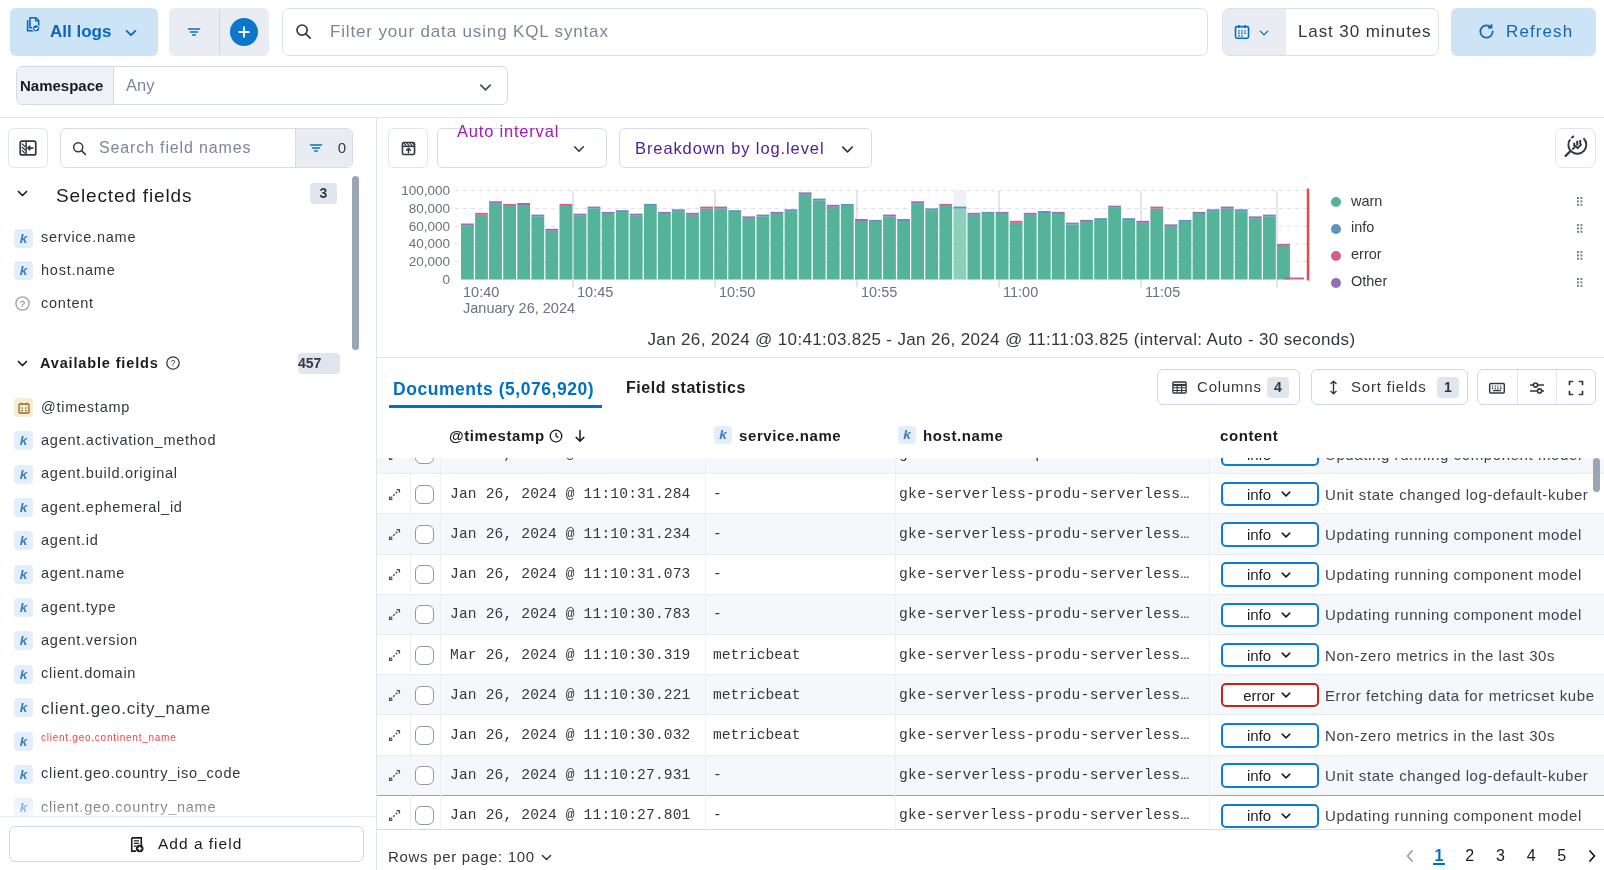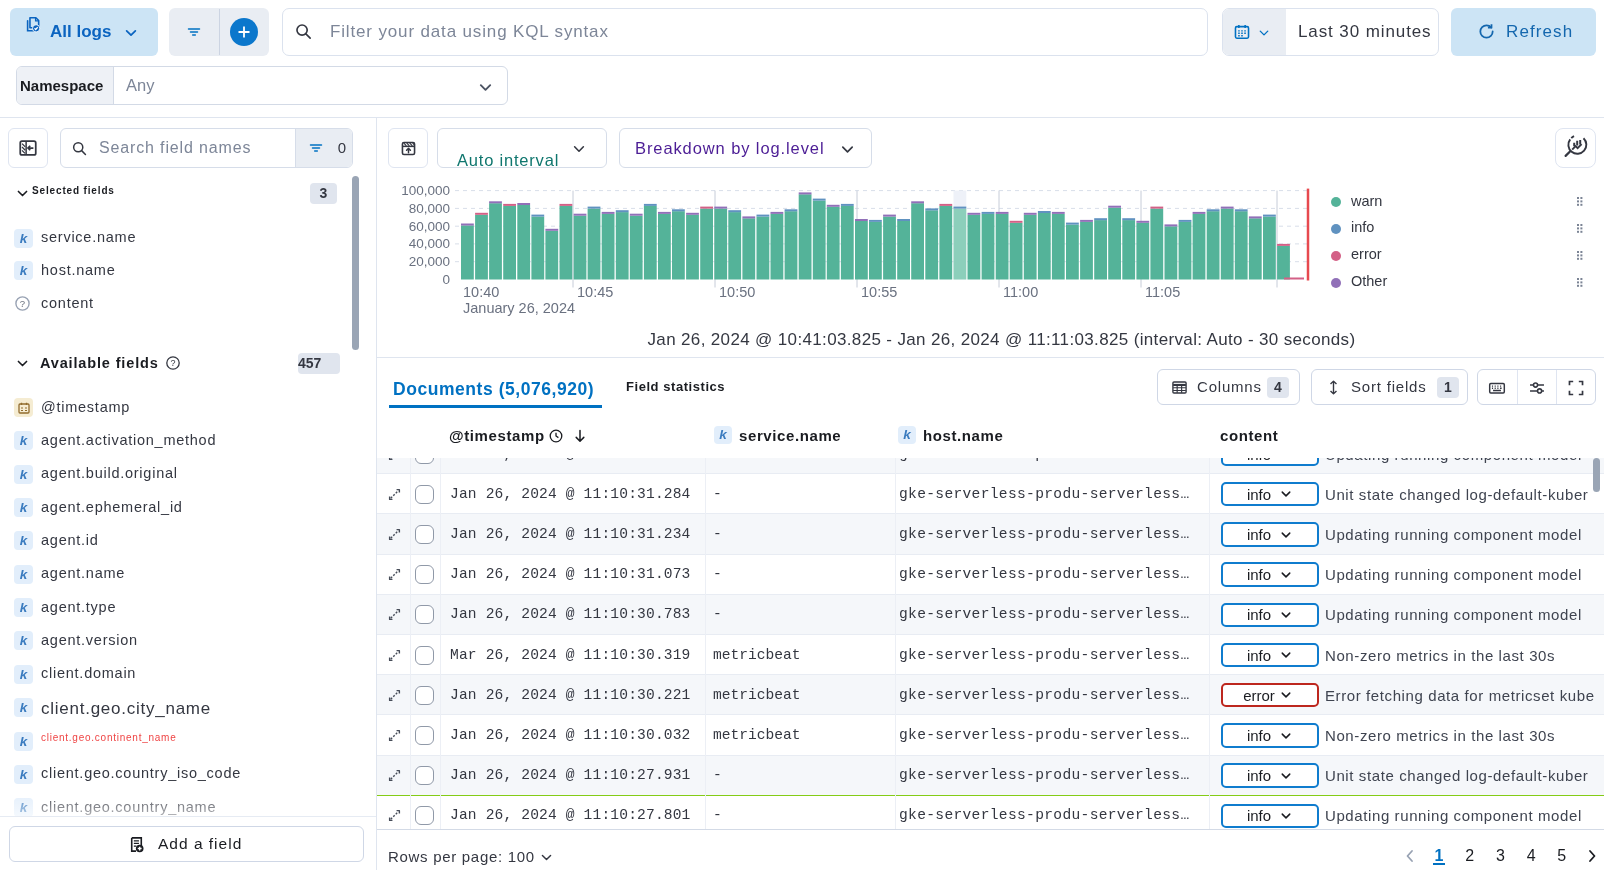--- a/index.html
+++ b/index.html
@@ -73,21 +73,21 @@
 <path d="M10 10 L13.6 13.6" stroke="#343741" stroke-width="1.4" stroke-linecap="round"></path>
   </svg>
 <div class="abs" style="left:99px;top:128px;height:40px;line-height:40px;font-size:16px;letter-spacing:0.85px;color:#7d8698">Search field names</div>
 <svg style="position:absolute;left:308px;top:140px" width="16" height="16" viewBox="0 0 16 16" fill="none">
     <path d="M2.5 5 H13.5 M4.5 8 H11.5 M6.7 11 H9.3" stroke="#0071c2" stroke-width="1.5" stroke-linecap="round"></path>
   </svg>
 <div class="abs" style="left:332px;top:128px;width:20px;height:40px;line-height:40px;text-align:center;font-size:15px;color:#343741">0</div>
 <svg style="position:absolute;left:16px;top:187px" width="13" height="13" viewBox="0 0 16 16" fill="none">
     <path d="M3 5.5 L8 10.5 L13 5.5" stroke="#1a1c21" stroke-width="2" stroke-linecap="round" stroke-linejoin="round"></path>
   </svg>
-<div class="abs" style="left:32px;top:185px;font-size:10px;font-weight:700;letter-spacing:0.85px;color:#1a1c21">Selected fields</div>
+<div class="abs" style="left:56px;top:185px;font-size:19px;font-weight:400;letter-spacing:0.85px;color:#1a1c21">Selected fields</div>
 <div style="position:absolute;left:310px;top:183px;width:27px;height:21px;background:#e0e5ee;border-radius:4px;text-align:center;line-height:21px;font-size:14px;font-weight:600;color:#343741">3</div>
 <div style="position:absolute;left:14px;top:228.5px;width:19px;height:19px;background:#e2eefb;border-radius:4px;text-align:center;line-height:19px;font-style:italic;font-weight:700;font-size:13.5px;color:#3a7bbf;font-family:'Liberation Sans',sans-serif">k</div>
 <div class="abs" style="left:41px;top:229px;font-size:14.5px;letter-spacing:0.75px;color:#343741">service.name</div>
 <div style="position:absolute;left:14px;top:261.0px;width:19px;height:19px;background:#e2eefb;border-radius:4px;text-align:center;line-height:19px;font-style:italic;font-weight:700;font-size:13.5px;color:#3a7bbf;font-family:'Liberation Sans',sans-serif">k</div>
 <div class="abs" style="left:41px;top:261.5px;font-size:14.5px;letter-spacing:0.75px;color:#343741">host.name</div>
 <svg style="position:absolute;left:14px;top:295.0px" width="17" height="17" viewBox="0 0 16 16" fill="none">
     <circle cx="8" cy="8" r="6.2" stroke="#98a2b3" stroke-width="1.3"></circle>
 <text x="8" y="11" text-anchor="middle" font-size="9" fill="#69707d" font-family="Liberation Sans">?</text>
   </svg>
 <div class="abs" style="left:41px;top:294.5px;font-size:14.5px;letter-spacing:0.75px;color:#343741">content</div>
@@ -145,21 +145,21 @@
 <div class="abs" style="left:158px;top:826px;height:36px;line-height:36px;font-size:15.5px;font-weight:500;letter-spacing:1.0px;color:#1a1c21">Add a field</div>
 <div class="abs" style="left:352px;top:176px;width:7px;height:174px;background:#9aa5b5;border-radius:4px"></div>
 <div class="abs" style="left:388px;top:128px;width:40px;height:40px;border:1px solid #dfe5f1;border-radius:6px"></div>
 <svg style="position:absolute;left:400px;top:140px" width="17" height="17" viewBox="0 0 16 16" fill="none">
     <rect x="2.3" y="2.3" width="11.4" height="11.4" rx="1.4" stroke="#343741" stroke-width="1.5"></rect>
 <path d="M2.5 6 H13.5" stroke="#343741" stroke-width="1.4"></path>
 <path d="M3.5 2.6 L6 5.6 M6.3 2.6 L8.8 5.6 M9.1 2.6 L11.6 5.6 M11.9 2.6 L13.5 4.6" stroke="#343741" stroke-width="1.1"></path>
 <path d="M8 12 V8 M6.2 9.6 L8 7.8 L9.8 9.6" stroke="#343741" stroke-width="1.4" stroke-linecap="round" stroke-linejoin="round"></path>
   </svg>
 <div class="abs" style="left:437px;top:128px;width:170px;height:40px;border:1px solid #d6dde9;border-radius:6px"></div>
-<div class="abs" style="left:457px;top:140px;height:40px;line-height:40px;font-size:16.5px;letter-spacing:0.8px;color:#0f766e">Auto interval</div>
+<div class="abs" style="left:457px;top:111px;height:40px;line-height:40px;font-size:16.5px;letter-spacing:0.8px;color:#a21caf">Auto interval</div>
 <svg style="position:absolute;left:572px;top:142px" width="14" height="14" viewBox="0 0 16 16" fill="none">
     <path d="M3 5.5 L8 10.5 L13 5.5" stroke="#343741" stroke-width="1.8" stroke-linecap="round" stroke-linejoin="round"></path>
   </svg>
 <div class="abs" style="left:619px;top:128px;width:253px;height:40px;border:1px solid #d6dde9;border-radius:6px"></div>
 <div class="abs" style="left:635px;top:128px;height:28px;line-height:40px;font-size:16.5px;letter-spacing:0.9px;color:#4c1d95">Breakdown by log.level</div>
 <svg style="position:absolute;left:840px;top:142px" width="15" height="15" viewBox="0 0 16 16" fill="none">
     <path d="M3 5.5 L8 10.5 L13 5.5" stroke="#343741" stroke-width="1.8" stroke-linecap="round" stroke-linejoin="round"></path>
   </svg>
 <div class="abs" style="left:1555px;top:128px;width:41px;height:40px;border:1px solid #dfe5f1;border-radius:8px"></div>
 <svg style="position:absolute;left:1562px;top:131px" width="28" height="28" viewBox="0 0 28 28" fill="none">
@@ -353,21 +353,21 @@
     <rect x="3.4" y="0.0" width="2" height="2" fill="#7b8495"></rect>
     <rect x="0.0" y="3.4" width="2" height="2" fill="#7b8495"></rect>
     <rect x="3.4" y="3.4" width="2" height="2" fill="#7b8495"></rect>
     <rect x="0.0" y="6.8" width="2" height="2" fill="#7b8495"></rect>
     <rect x="3.4" y="6.8" width="2" height="2" fill="#7b8495"></rect>
   </svg>
 <div class="abs" style="left:388px;top:330px;width:1227px;text-align:center;font-size:17px;letter-spacing:0.35px;color:#343741">Jan 26, 2024 @ 10:41:03.825 - Jan 26, 2024 @ 11:11:03.825 (interval: Auto - 30 seconds)</div>
 <div class="abs" style="left:377px;top:357px;width:1227px;height:1px;background:#dfe5ef"></div>
 <div class="abs" style="left:393px;top:379px;font-size:17.5px;font-weight:700;letter-spacing:0.55px;color:#0071c2">Documents (5,076,920)</div>
 <div class="abs" style="left:389px;top:405px;width:213px;height:3px;background:#0071c2"></div>
-<div class="abs" style="left:626px;top:379px;font-size:13px;font-weight:700;letter-spacing:0.55px;color:#1a1c21">Field statistics</div>
+<div class="abs" style="left:626px;top:379px;font-size:16px;font-weight:700;letter-spacing:0.55px;color:#1a1c21">Field statistics</div>
 <div class="abs" style="left:1157px;top:369px;width:143px;height:36px;border:1px solid #cfd7e6;border-radius:6px"></div>
 <svg style="position:absolute;left:1171px;top:379px" width="17" height="17" viewBox="0 0 16 16" fill="none">
     <rect x="1.8" y="2.8" width="12.4" height="10.4" rx="1" stroke="#343741" stroke-width="1.3"></rect>
 <path d="M2 5.6 H14" stroke="#343741" stroke-width="2"></path>
 <path d="M2 8.2 H14 M2 10.8 H14 M5.8 6 V13 M10 6 V13" stroke="#343741" stroke-width="1.1"></path>
   </svg>
 <div class="abs" style="left:1197px;top:369px;height:36px;line-height:36px;font-size:15px;letter-spacing:0.8px;color:#343741">Columns</div>
 <div style="position:absolute;left:1267px;top:377px;width:22px;height:21px;background:#e0e5ee;border-radius:4px;text-align:center;line-height:21px;font-size:14px;font-weight:600;color:#343741">4</div>
 <div class="abs" style="left:1311px;top:369px;width:157px;height:36px;border:1px solid #cfd7e6;border-radius:6px"></div>
 <svg style="position:absolute;left:1325px;top:379px" width="17" height="17" viewBox="0 0 16 16" fill="none">

